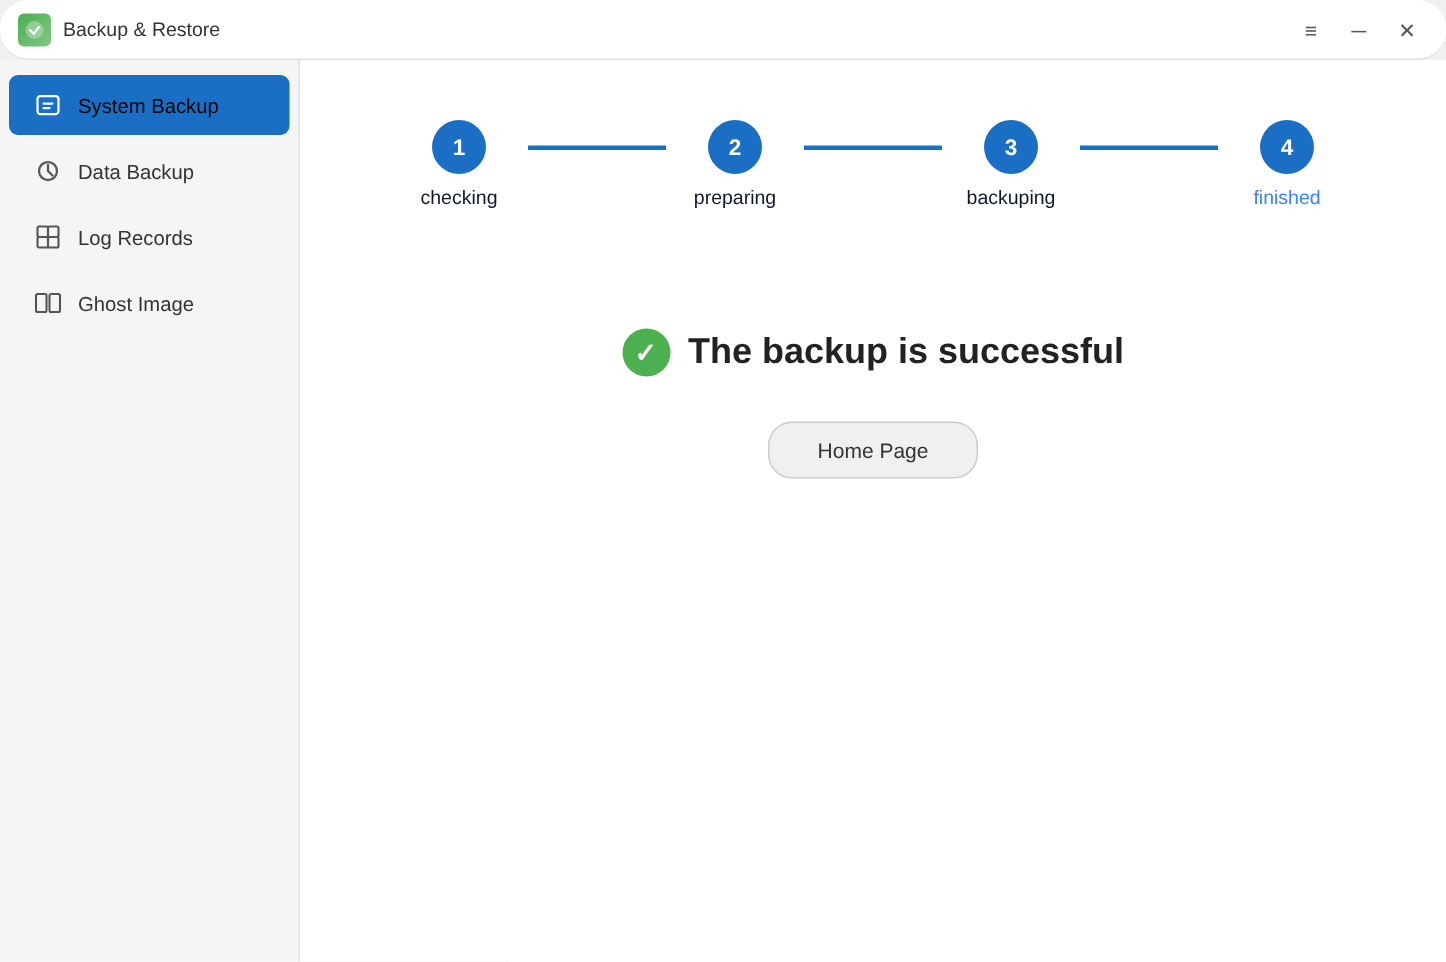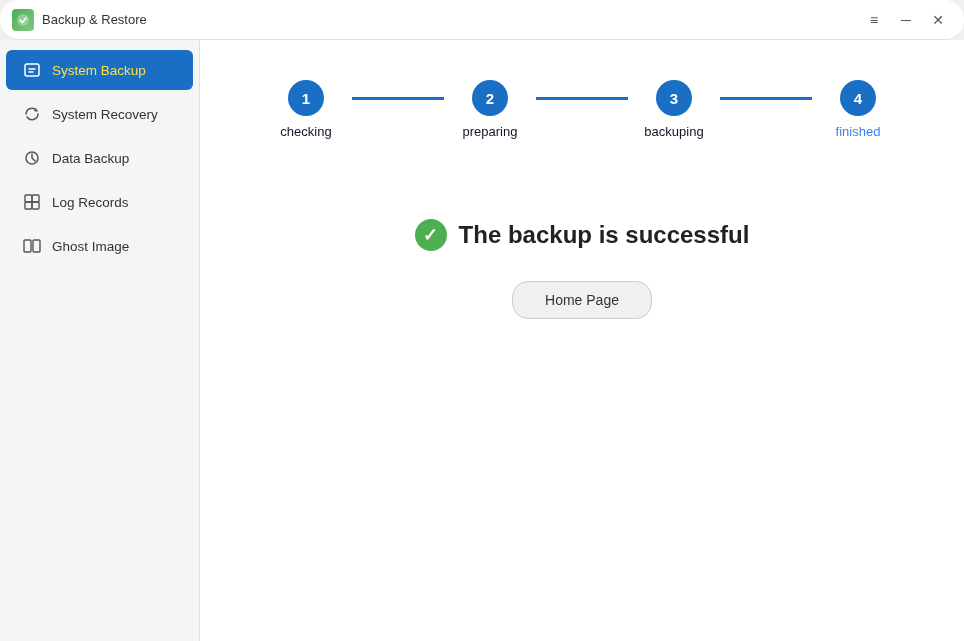--- a/index.html
+++ b/index.html
@@ -82,21 +82,21 @@
       gap: 10px;
       padding: 10px 16px;
       cursor: pointer;
       border-radius: 6px;
       margin: 2px 6px;
       font-size: 13.5px;
       color: #333;
     }
     .sidebar-item.active {
       background: #1a6fc4;
-      color: #fde047;
+      color: #000000;
     }
     .sidebar-icon {
       width: 20px;
       height: 20px;
       flex-shrink: 0;
       display: flex; align-items: center; justify-content: center;
     }
 
     
     .content {
@@ -215,29 +215,20 @@
     <div class="sidebar-item active">
       <div class="sidebar-icon">
         <svg width="18" height="18" viewBox="0 0 18 18" fill="none">
           <rect x="2" y="3" width="14" height="12" rx="2" stroke="white" stroke-width="1.5"></rect>
           <path d="M6 8h6M6 11h4" stroke="white" stroke-width="1.5" stroke-linecap="round"></path>
         </svg>
       </div>
       <span>System Backup</span>
     </div>
 
-    <div class="sidebar-item">
-      <div class="sidebar-icon">
-        <svg width="18" height="18" viewBox="0 0 18 18" fill="none">
-          <path d="M3 9a6 6 0 0 1 11-3M15 9a6 6 0 0 1-11 3" stroke="#555" stroke-width="1.5" stroke-linecap="round"></path>
-          <polyline points="12.5,3 14,6 11,6" fill="#555" stroke="#555" stroke-width="0.5"></polyline>
-        </svg>
-      </div>
-      <span>System Recovery</span>
-    </div>
 
     <div class="sidebar-item">
       <div class="sidebar-icon">
         <svg width="18" height="18" viewBox="0 0 18 18" fill="none">
           <circle cx="9" cy="9" r="6" stroke="#555" stroke-width="1.5"></circle>
           <path d="M9 5v4l3 3" stroke="#555" stroke-width="1.5" stroke-linecap="round"></path>
         </svg>
       </div>
       <span>Data Backup</span>
     </div>

